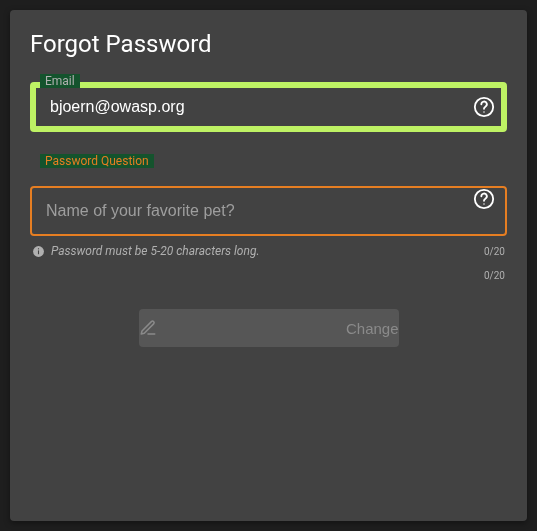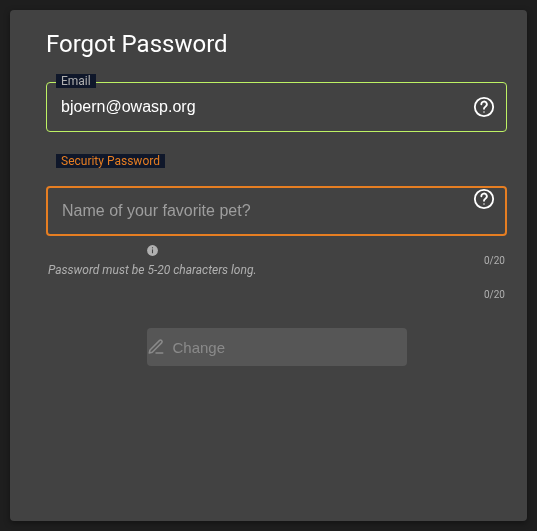--- a/index.html
+++ b/index.html
@@ -11,55 +11,55 @@
       background: #1e1e1e;
       font-family: -apple-system, BlinkMacSystemFont, "Segoe UI", Roboto, Arial, sans-serif;
       width: 537px;
       height: 531px;
       padding: 10px;
       overflow: hidden;
     }
     .card {
       background: #424242;
       border-radius: 4px;
-      padding: 20px 20px 30px 36px;
+      padding: 20px 20px 30px 20px;
       height: 100%;
       box-shadow: 0 2px 6px rgba(0,0,0,0.4);
     }
     .title {
       color: #ffffff;
       font-size: 24px;
       font-weight: 400;
       margin-bottom: 24px;
     }
     .field-wrap {
       position: relative;
       margin-bottom: 8px;
     }
     .field-wrap.extra-gap {
       margin-top: 30px;
     }
     .field-label {
       position: absolute;
       top: -8px;
       left: 10px;
-      background: #0f172a;
+      background: #14532d;
       padding: 0 5px;
       font-size: 12px;
       color: #b0b0b0;
       z-index: 2;
     }
     .field-label.error {
       color: #e67e22;
     }
     .input {
       width: 100%;
       height: 50px;
       background: transparent;
-      border: 1px solid #bef264;
+      border: 6px solid #bef264;
       border-radius: 4px;
       color: #ffffff;
       font-size: 16px;
       padding: 0 46px 0 14px;
       outline: none;
     }
     .input.error {
       border: 2px solid #e67e22;
       margin-top: 24px;
     }
@@ -98,21 +98,20 @@
       padding: 0 2px;
     }
     .hint-row.right-only {
       justify-content: flex-end;
     }
     .hint-left {
       display: flex;
       align-items: center;
       gap: 6px;
       font-style: italic;
-      flex-direction: column;
     }
     .info-ic {
       width: 13px;
       height: 13px;
       flex-shrink: 0;
     }
     .info-ic svg {
       width: 100%;
       height: 100%;
     }
@@ -128,21 +127,21 @@
     .change-btn {
       background: #565656;
       border: none;
       border-radius: 4px;
       color: #8a8a8a;
       font-size: 15px;
       padding: 10px 0;
       width: 260px;
       display: flex;
       align-items: center;
-      justify-content: flex-start;
+      justify-content: space-between;
       gap: 8px;
       cursor: not-allowed;
     }
     .edit-ic {
       width: 18px;
       height: 18px;
     }
     .edit-ic svg {
       width: 100%;
       height: 100%;
@@ -160,21 +159,21 @@
     <span class="help-icon">
       <svg viewBox="0 0 24 24" fill="none" stroke="currentColor" stroke-width="2">
         <circle cx="12" cy="12" r="10"></circle>
         <path d="M9.1 9a3 3 0 1 1 4.4 2.65c-.8.5-1.5 1-1.5 2.35" stroke-linecap="round"></path>
         <circle cx="12" cy="17.5" r="0.8" fill="currentColor" stroke="none"></circle>
       </svg>
     </span>
   </div>
 
   <div class="field-wrap extra-gap">
-    <span class="field-label error">Security Password</span>
+    <span class="field-label error">Password Question</span>
     <input class="input error" type="text" placeholder="Name of your favorite pet?" style="">
     <span class="help-icon">
       <svg viewBox="0 0 24 24" fill="none" stroke="currentColor" stroke-width="2">
         <circle cx="12" cy="12" r="10"></circle>
         <path d="M9.1 9a3 3 0 1 1 4.4 2.65c-.8.5-1.5 1-1.5 2.35" stroke-linecap="round"></path>
         <circle cx="12" cy="17.5" r="0.8" fill="currentColor" stroke="none"></circle>
       </svg>
     </span>
   </div>
 

